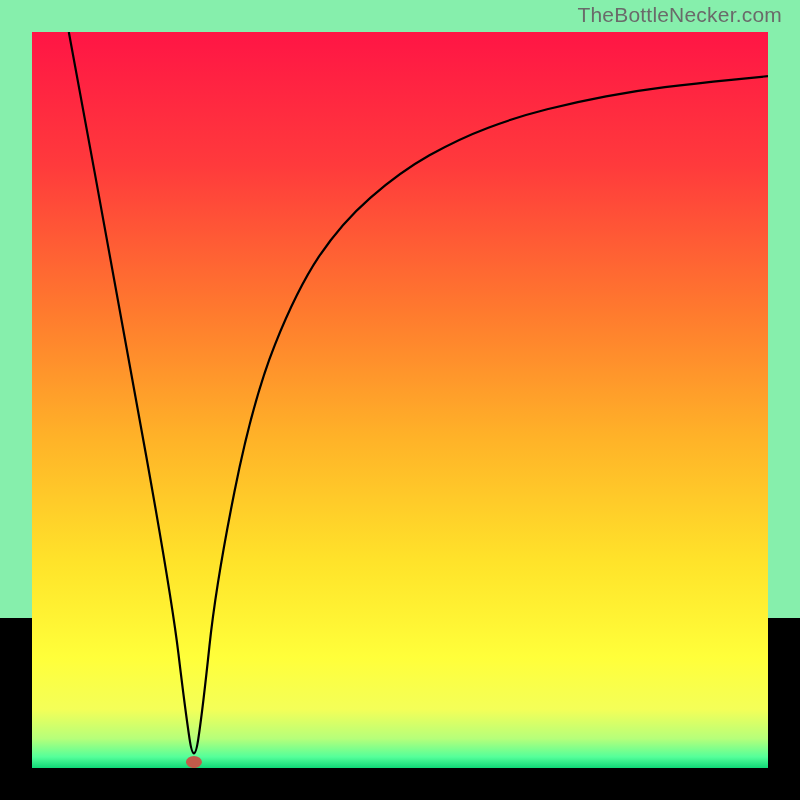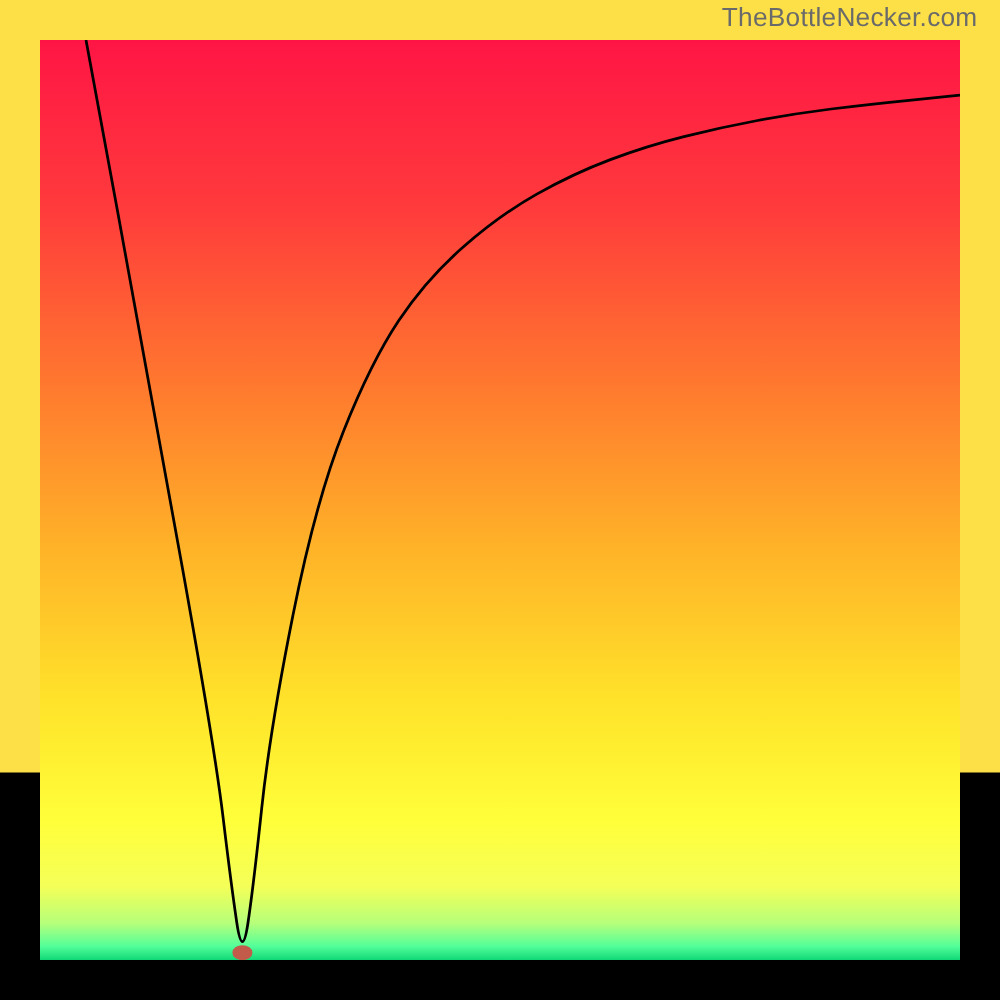--- a/index.html
+++ b/index.html
@@ -3,21 +3,21 @@
 <meta charset="utf-8">
 <style>
   * { margin: 0; padding: 0; box-sizing: border-box; }
   html, body { width: 800px; height: 800px; overflow: hidden; }
   body { background: #000; font-family: Arial, Helvetica, sans-serif; }
 
   .frame {
     position: absolute;
     top: 0; left: 0;
     width: 800px; height: 618px;
-    background: #fde047;
+    background: #86efac;
   }
 
   .watermark {
     position: absolute;
     top: 3px;
     right: 18px;
     color: #6a6a6a;
     font-size: 21px;
     font-weight: 400;
     letter-spacing: 0.2px;

